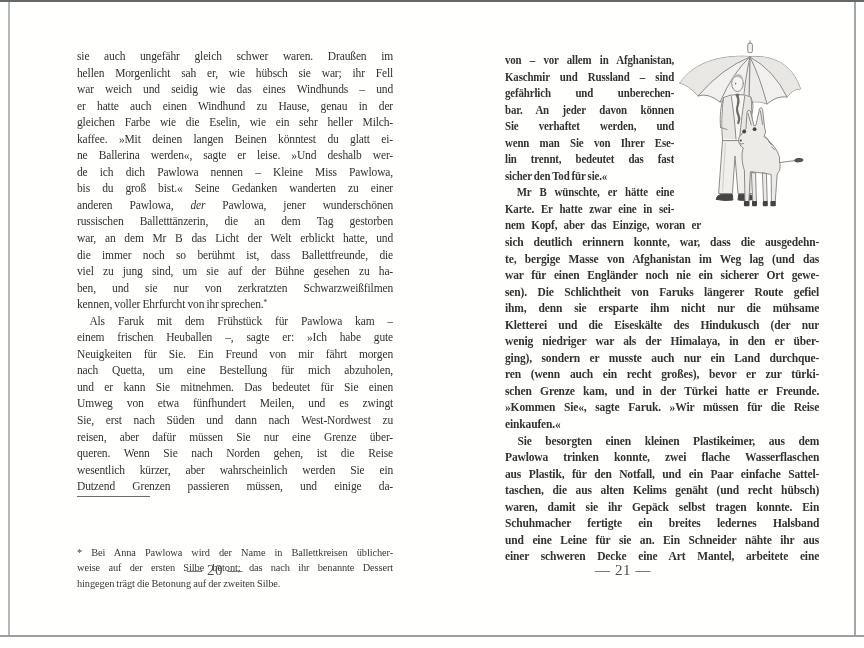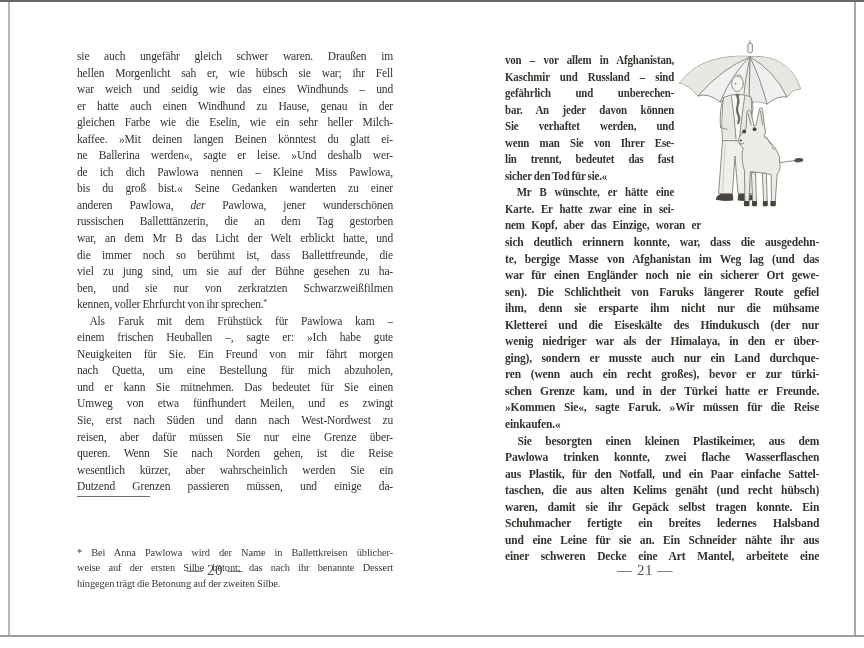--- a/index.html
+++ b/index.html
@@ -33,21 +33,21 @@
   em { font-style:italic; }
   sup { font-size:.62em; position:relative; top:-3.5px; vertical-align:baseline; }
 
   .fn { font-size:10.9px; letter-spacing:-0.1px; word-spacing:-0.4px; color:#3a3835; }
   .fn .bl { height:15.4px; line-height:15.4px; }
   .fnrule { position:absolute; left:77px; top:496px; width:73px; height:1px; background:#6f6c68; }
 
   .pagenum { position:absolute; width:120px; text-align:center; font-size:15px;
              letter-spacing:.6px; color:#504e4b; }
   .pn-left  { left:155px; top:562px; }
-  .pn-right { left:585px; top:562px; }
+  .pn-right { left:563px; top:562px; }
 
   .illo { position:absolute; left:676px; top:40px; }
 </style>
 </head>
 <body>
 
 <div class="spread">
 
   <div class="edge f-top"></div>
   <div class="edge f-bottom"></div>

